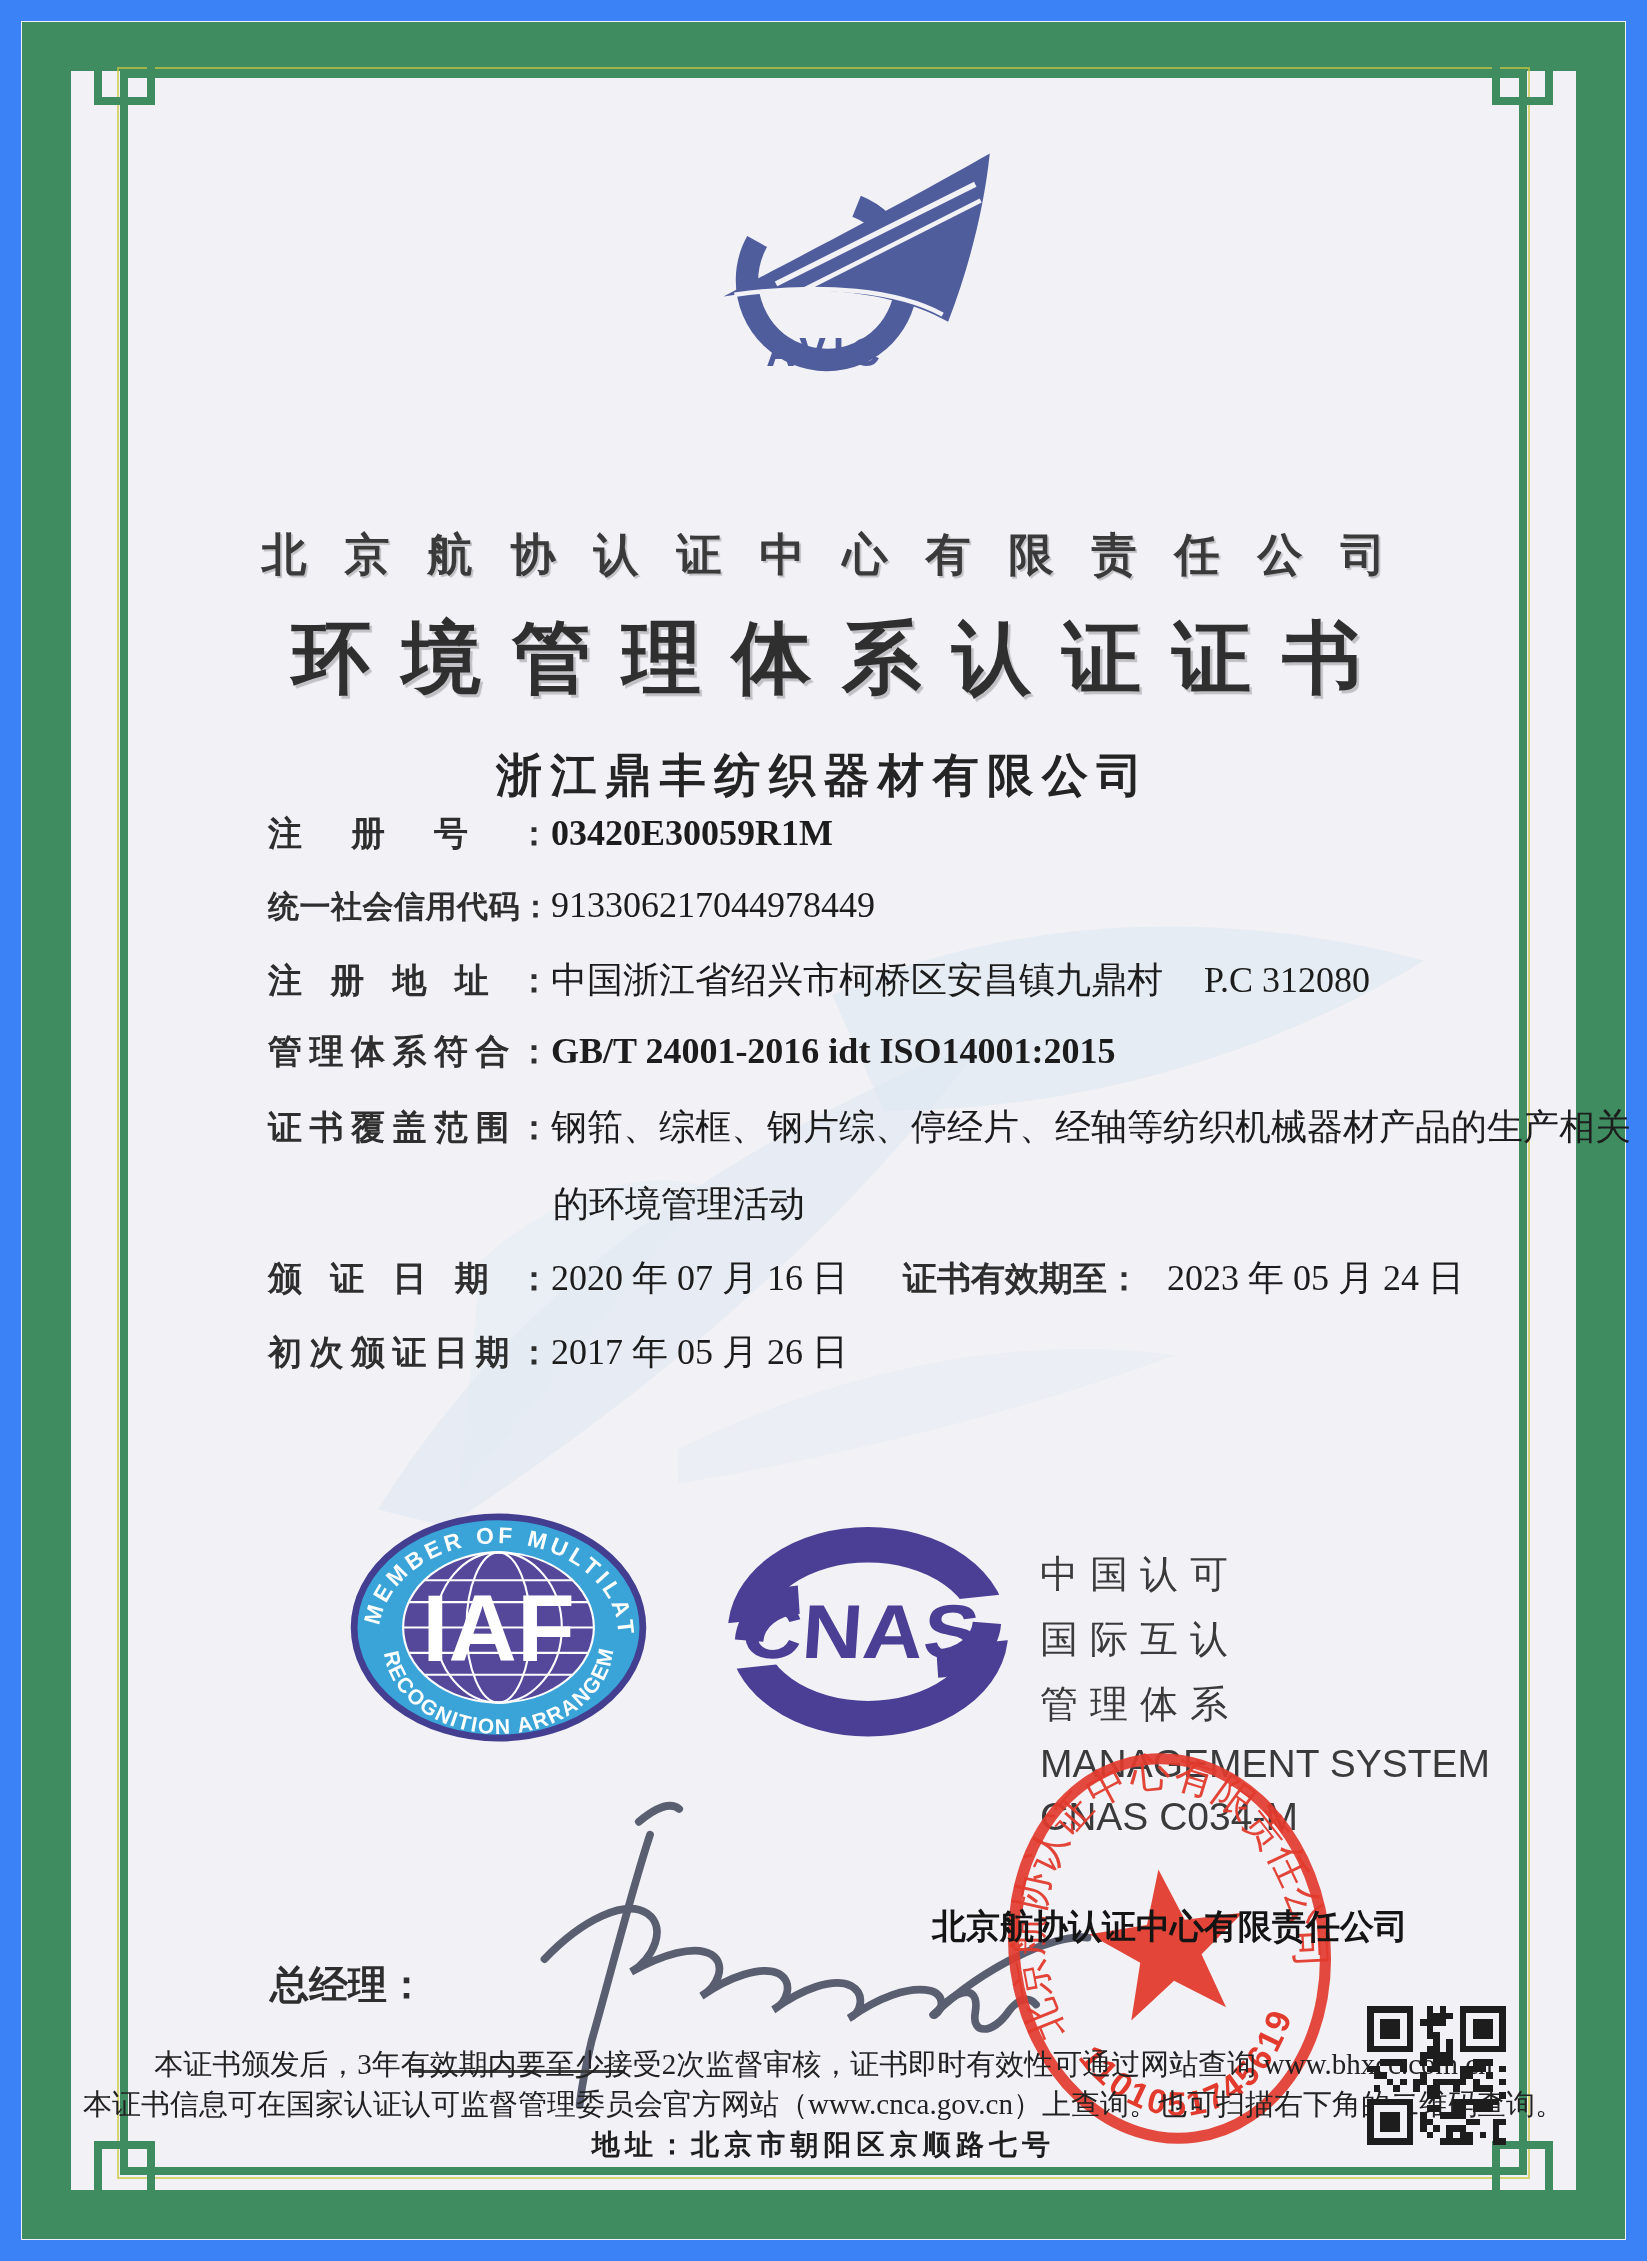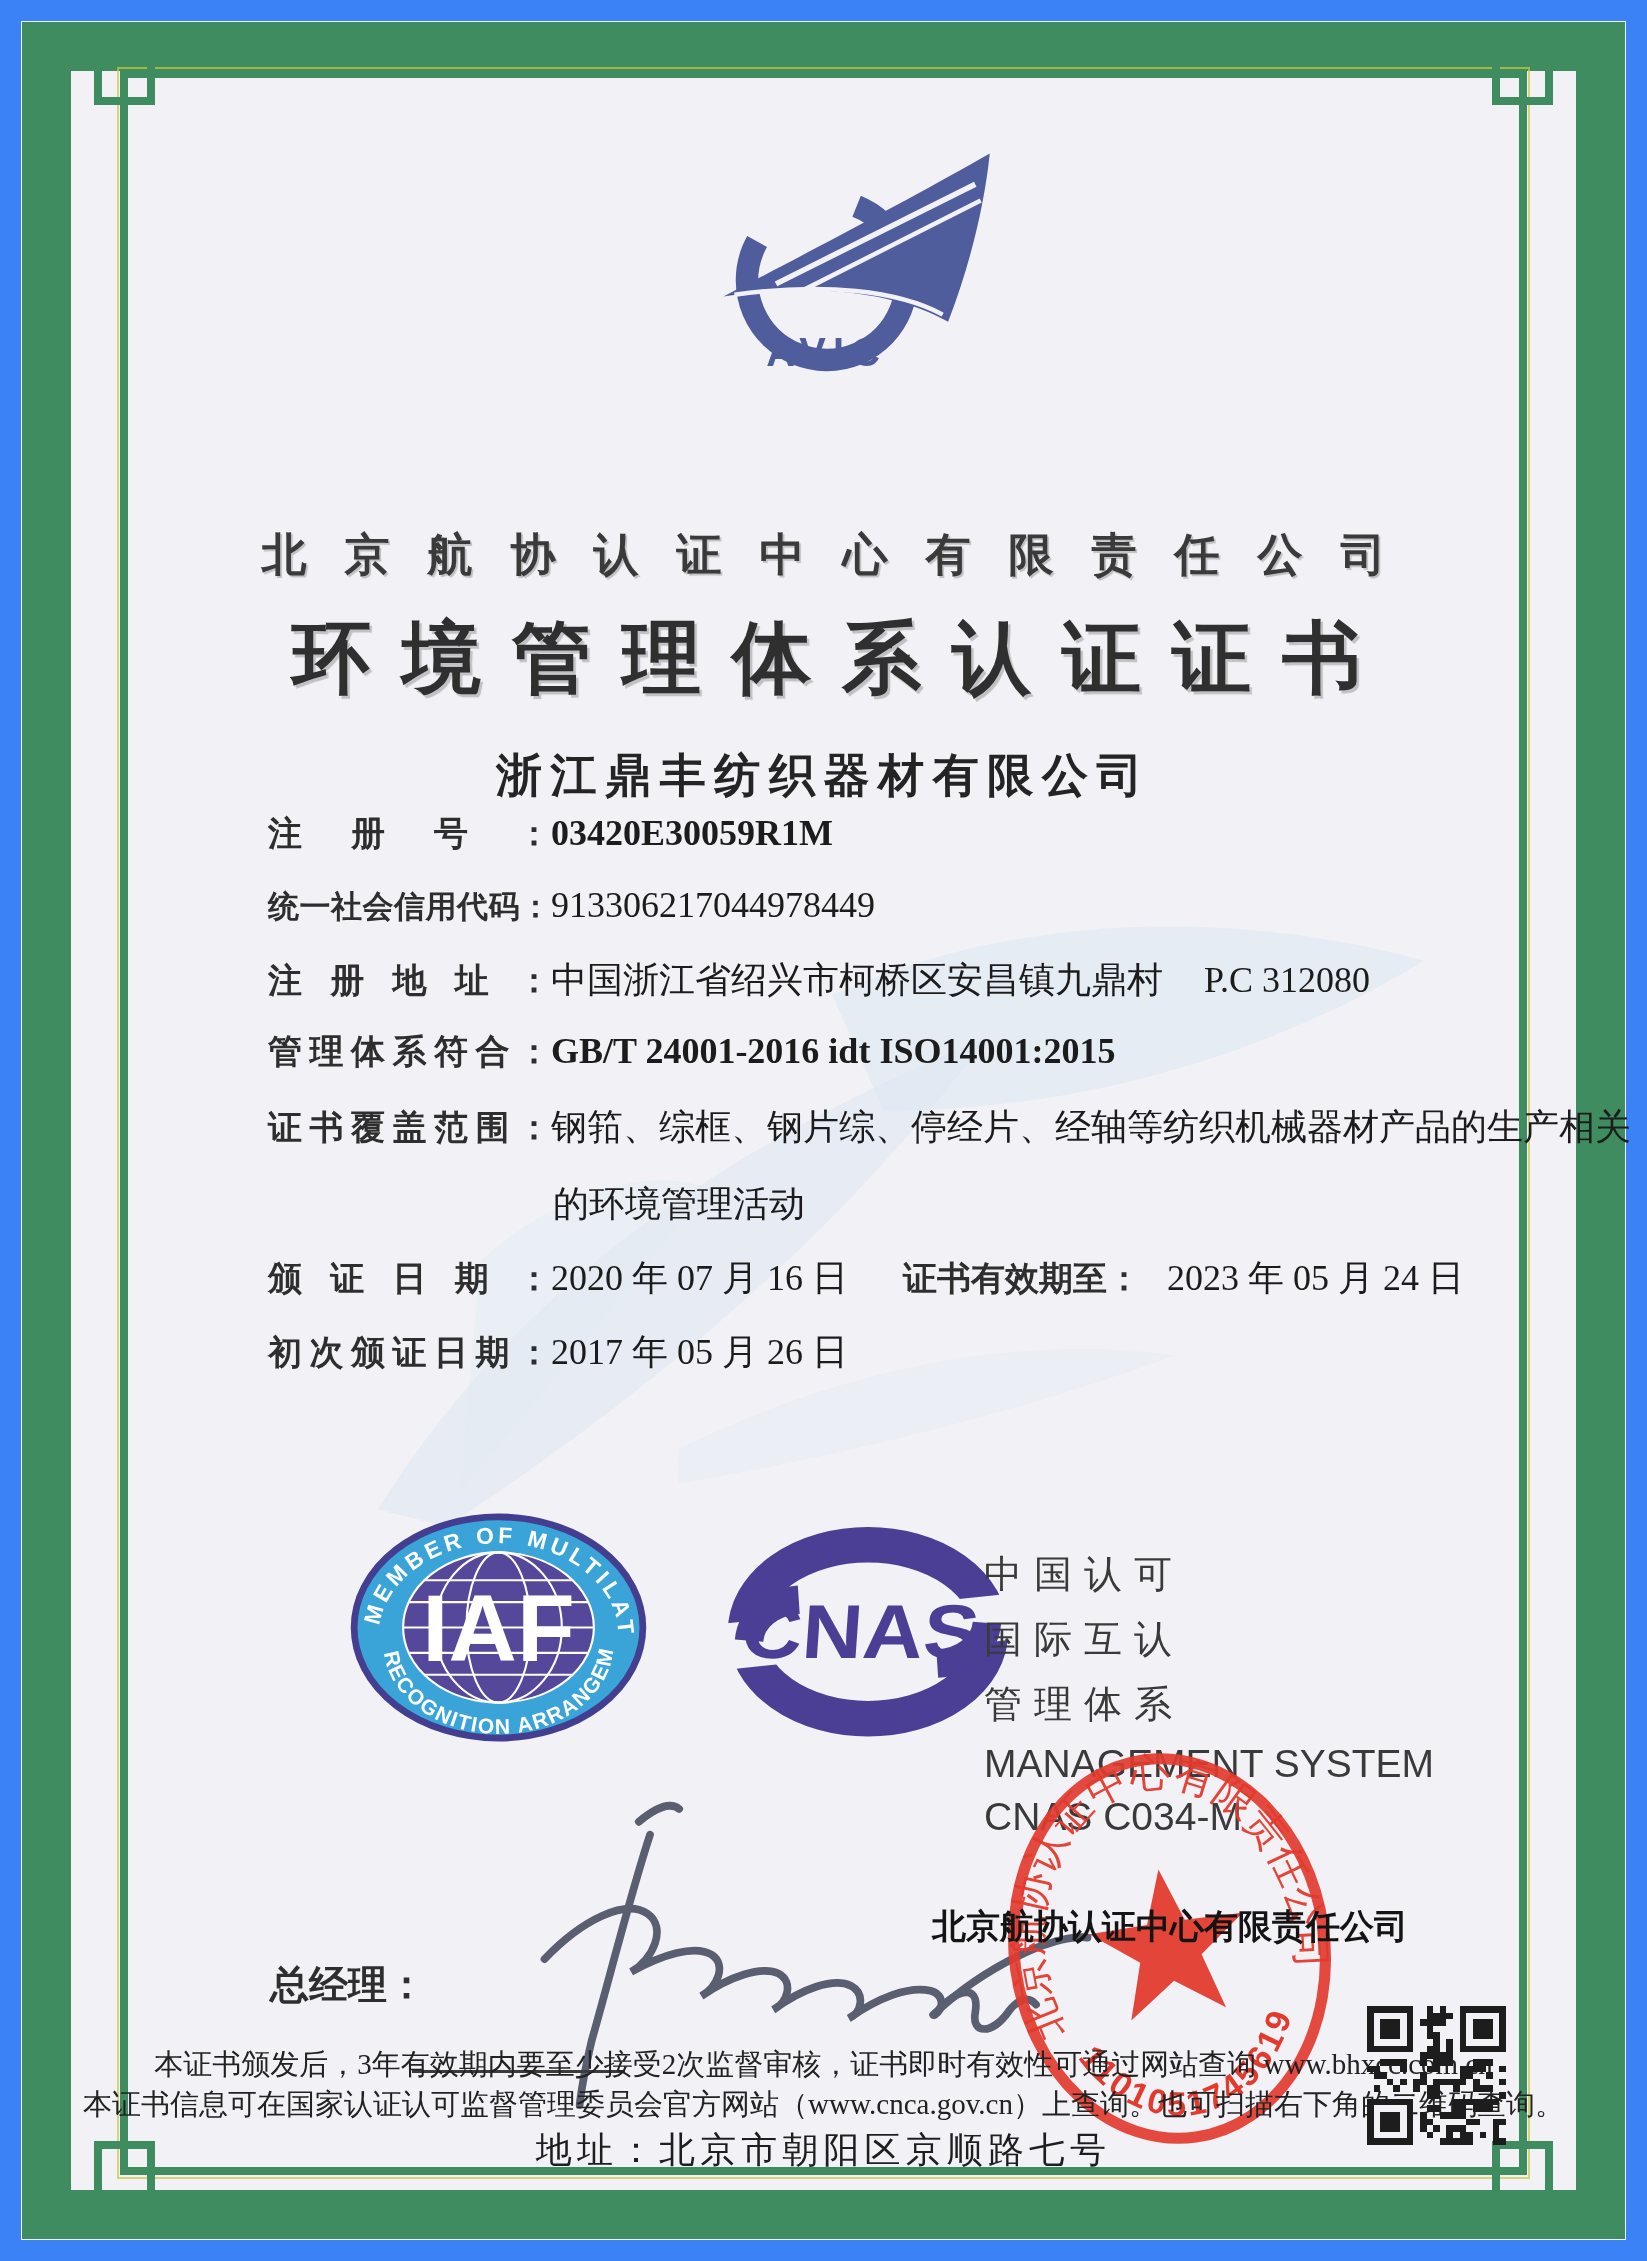--- a/index.html
+++ b/index.html
@@ -28,34 +28,34 @@
   .lbl.long{font-size:31px;}
   .lbl2{display:inline-block;font-size:34px;font-weight:600;color:#2e2e2e;}
   .val{font-size:36px;color:#1c1c1c;margin-left:0px;}
   .val.bold{font-weight:bold;}
   .pc{margin-left:41px;font-size:36px;color:#1c1c1c;}
   .scope2{left:553px;top:1180px;font-size:36px;color:#1c1c1c;}
   
   .avic{left:671px;top:136px;width:326px;height:283px;}
   .iaf{left:339px;top:1511px;width:319px;height:233px;}
   .cnas{left:722px;top:1527px;width:292px;height:213px;}
-  .cnas-block{left:984px;top:1542px;line-height:65px;}
+  .cnas-block{left:1040px;top:1542px;line-height:65px;}
   .cnas-cn{font-size:38px;letter-spacing:12px;color:#3a3a3a;}
   .cnas-en{font-size:39px;color:#3a3a3a;font-family:"Liberation Sans","DejaVu Sans",sans-serif;line-height:53px;}
   
   .gm-label{left:270px;top:1958px;font-size:39px;font-weight:600;color:#2e2e2e;}
   .sig{left:463px;top:1783px;width:652px;height:335px;}
   .sig-line{left:412px;top:2070px;width:213px;height:2.6px;background:#3b3b3b;}
   .stamp{left:998px;top:1747px;width:343px;height:403px;}
   .seal-issuer{left:932px;top:1904px;font-size:34px;font-weight:bold;color:#141414;letter-spacing:0px;white-space:nowrap;z-index:5;}
   .qr{left:1367px;top:2006px;width:139px;height:139px;z-index:6;}
   
   .f1{left:0;right:0;top:2045px;text-align:center;font-size:29px;color:#222;}
   .f2{left:0;right:0;top:2085px;text-align:center;font-size:29px;color:#222;}
-  .faddr{left:0;right:0;top:2126px;text-align:center;font-size:36px;font-weight:normal;letter-spacing:5.1px;color:#1e1e1e;}
+  .faddr{left:0;right:0;top:2126px;text-align:center;font-size:28px;font-weight:bold;letter-spacing:5.1px;color:#1e1e1e;}
   .watermark{left:232px;top:892px;width:1252px;height:669px;opacity:.5;}
   svg text{font-family:"Liberation Serif","DejaVu Serif",serif;}
   .sans{font-family:"Liberation Sans","DejaVu Sans",sans-serif;}
 </style>
 </head>
 <body>
 
 <div class="page">
 
   <div class="paper abs" style="inset:20.6px;"></div>

